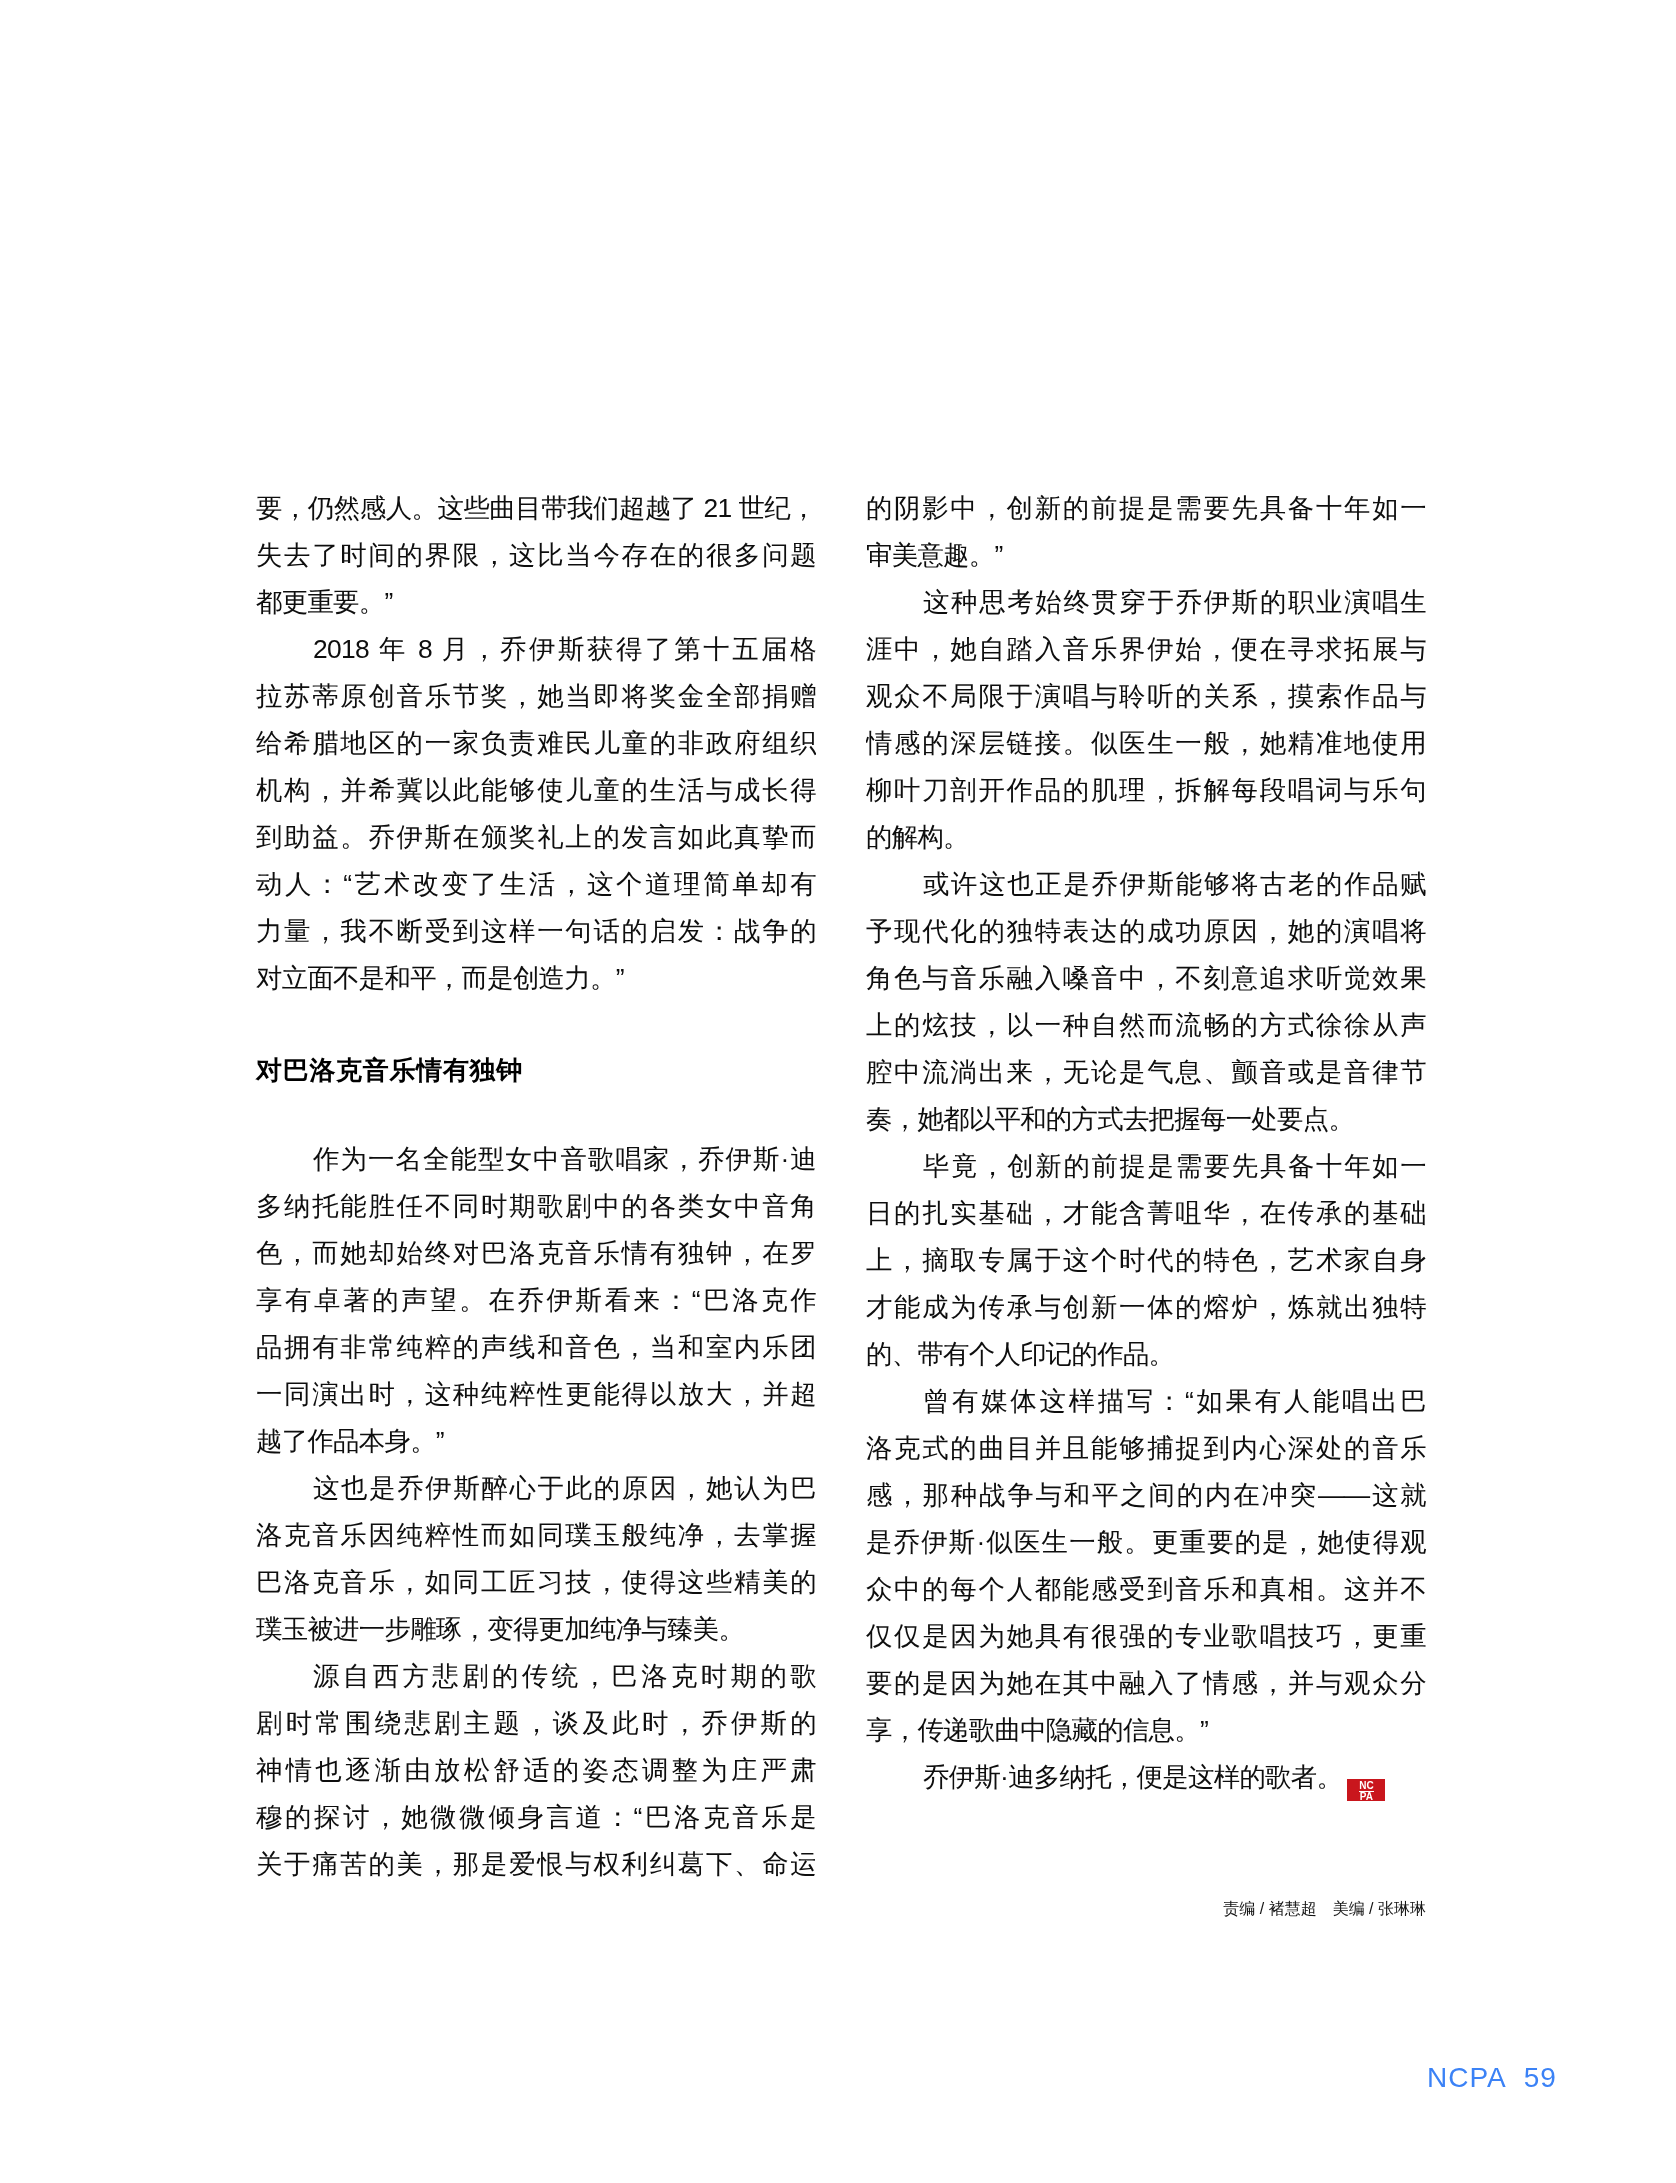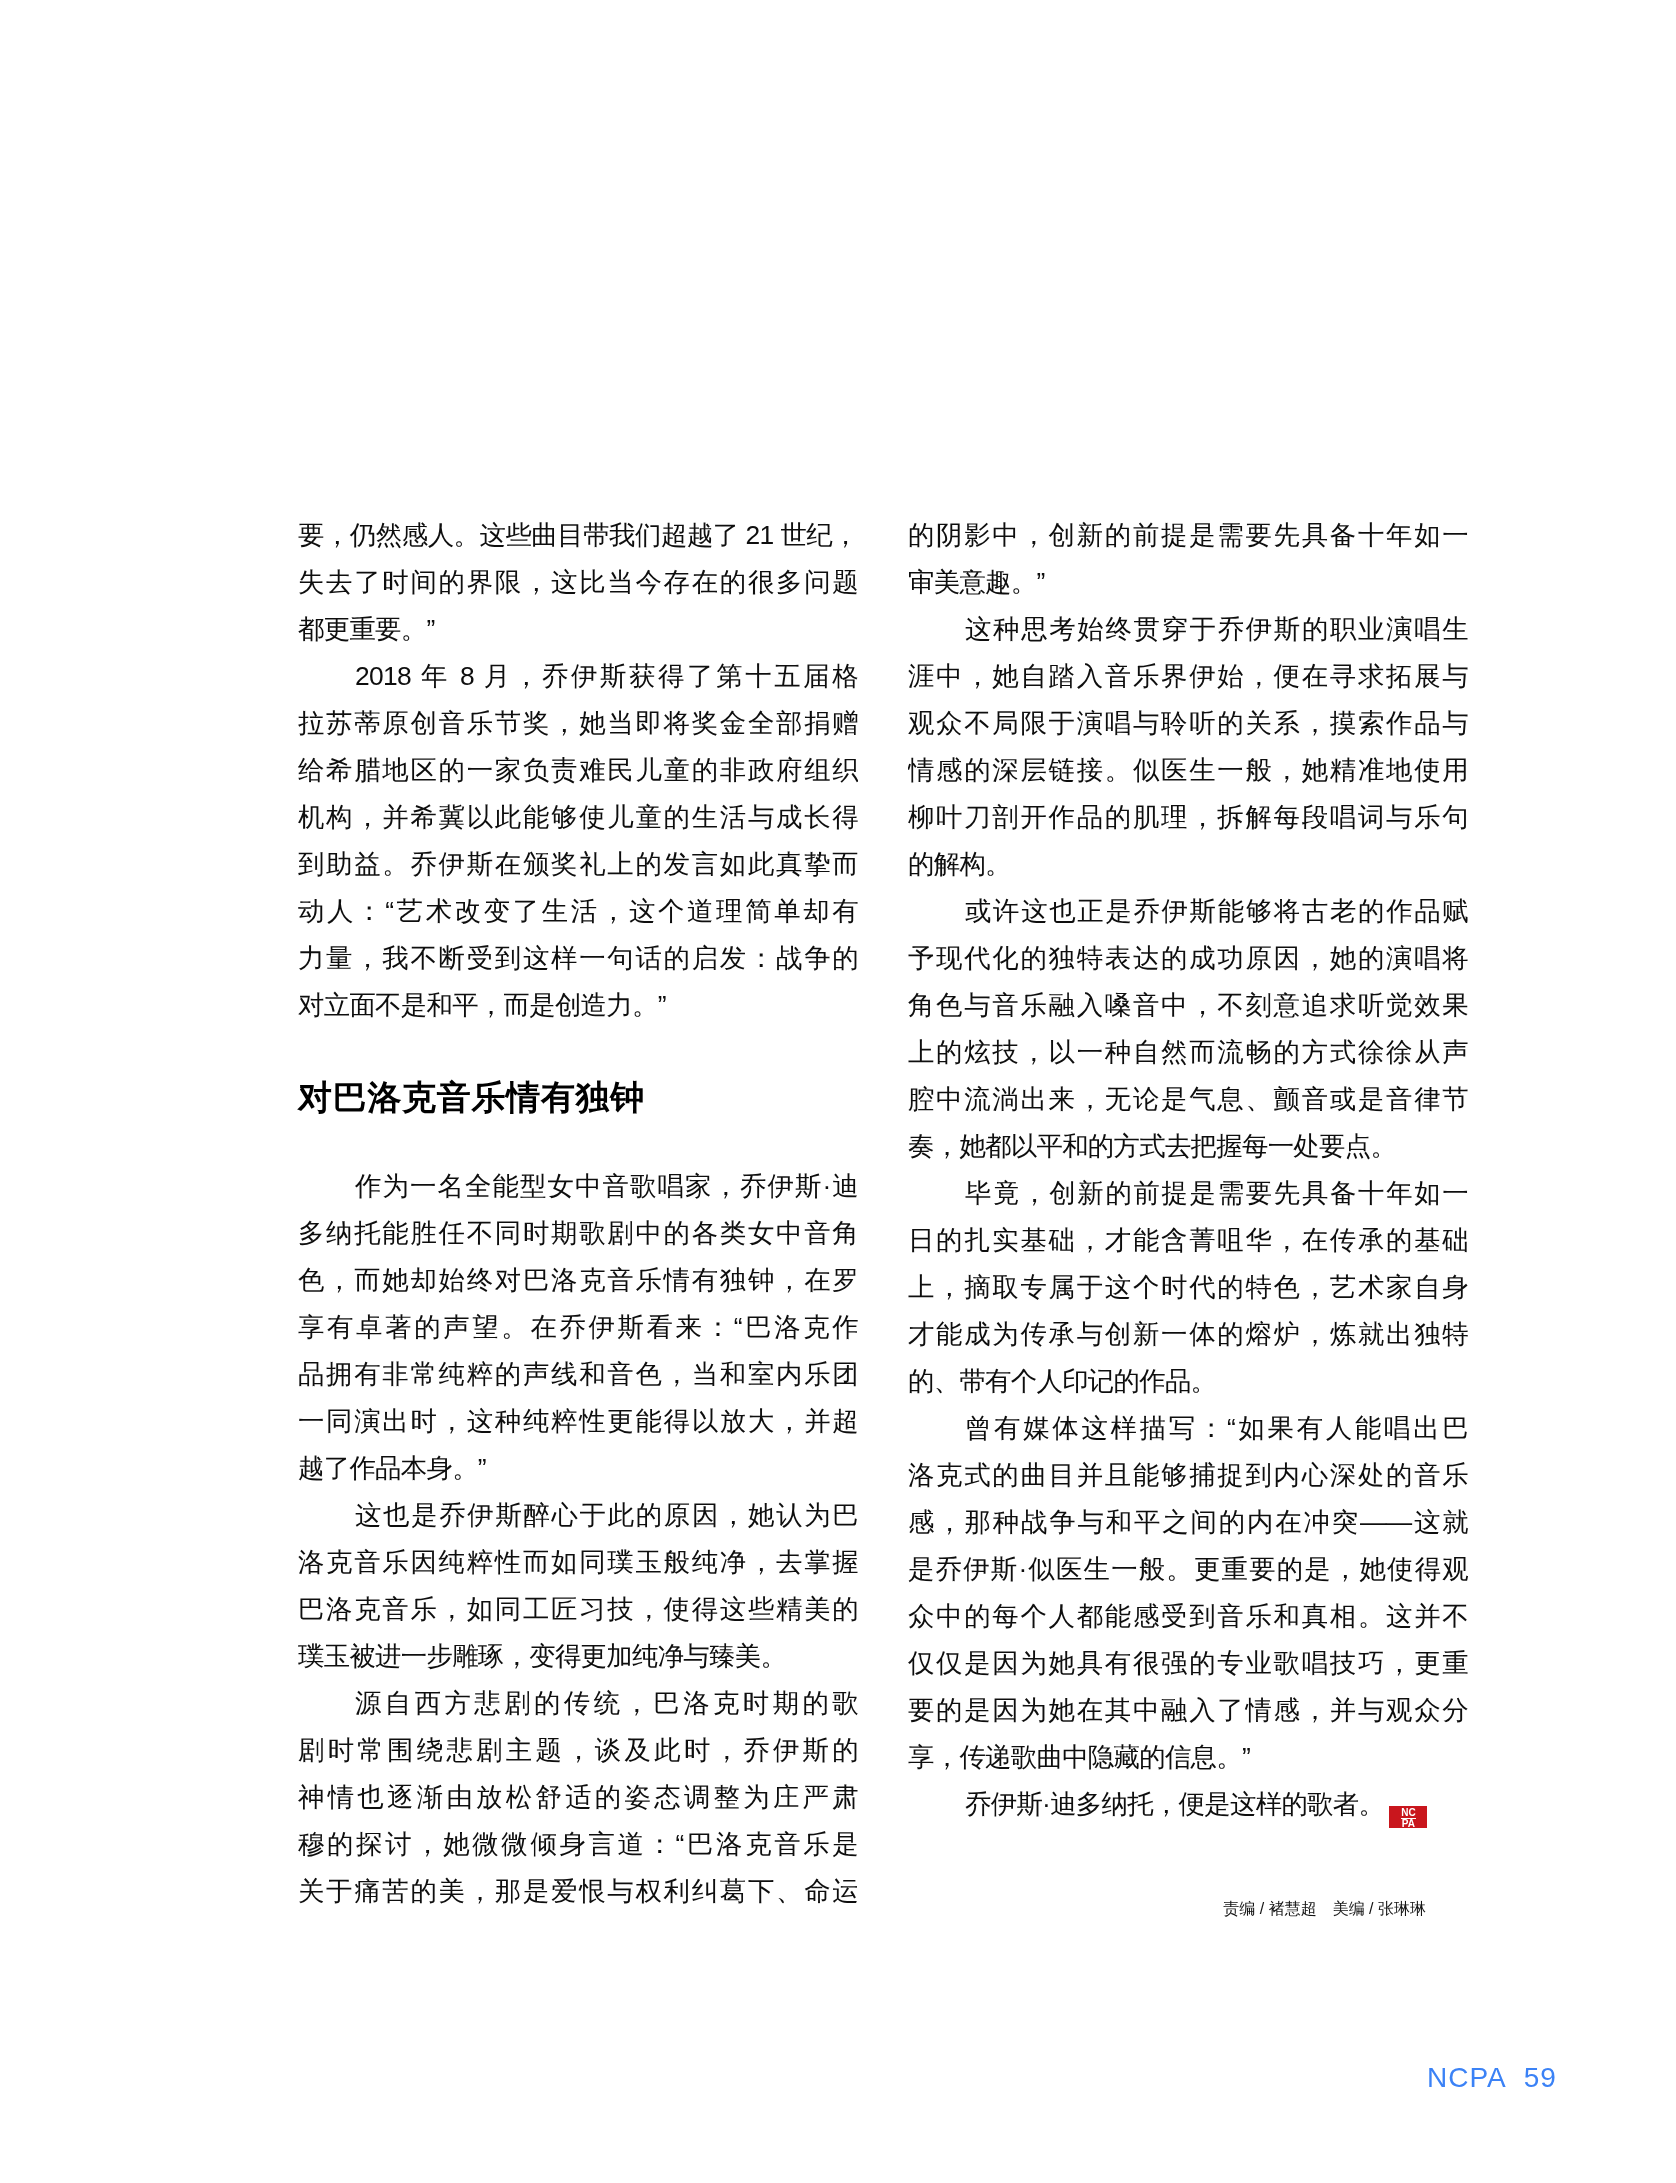--- a/index.html
+++ b/index.html
@@ -10,23 +10,22 @@
   .page {
     position: relative;
     width: 1676px;
     height: 2183px;
     background: #ffffff;
     font-family: "Liberation Sans", sans-serif;
     overflow: hidden;
   }
   .column {
     position: absolute;
-    top: 512px;
+    top: 485px;
     width: 560px;
-    margin-left: 42px;
   }
   #col-left  { left: 256px;  }
   #col-right { left: 866px; }
 
   .para { margin: 0; padding: 0; }
 
   .line {
     font-size: 26.4px;
     letter-spacing: -0.7px;
     line-height: 47px;
@@ -34,21 +33,21 @@
     overflow: hidden;
     color: #0e0e0e;
     text-align: justify;
     text-align-last: justify;
   }
   .line.end    { text-align-last: left; }
   .line.indent { text-indent: 57px; }
 
   .section-heading {
     margin: 48px 0 45px 0;
-    font-size: 34px;
+    font-size: 26px;
     line-height: 41px;
     font-weight: 700;
     color: #000000;
     letter-spacing: 0.7px;
     text-align: left;
   }
 
   .end-mark {
     display: inline-flex;
     flex-direction: column;

